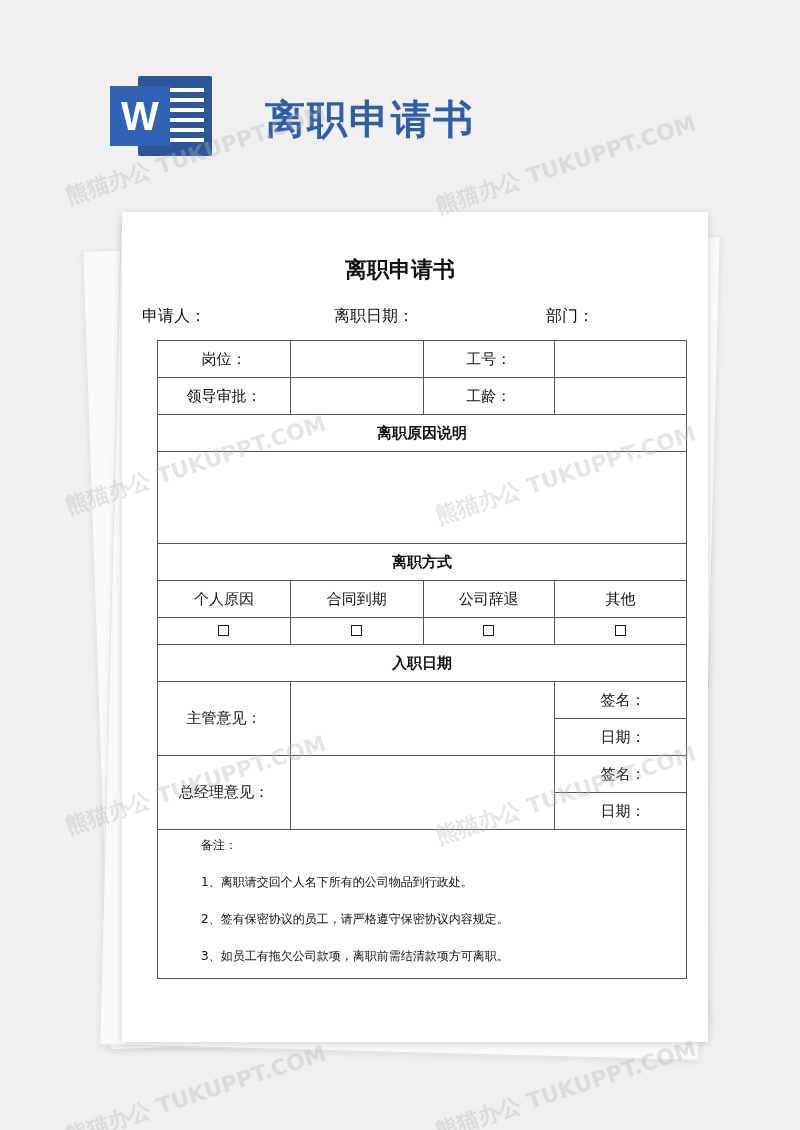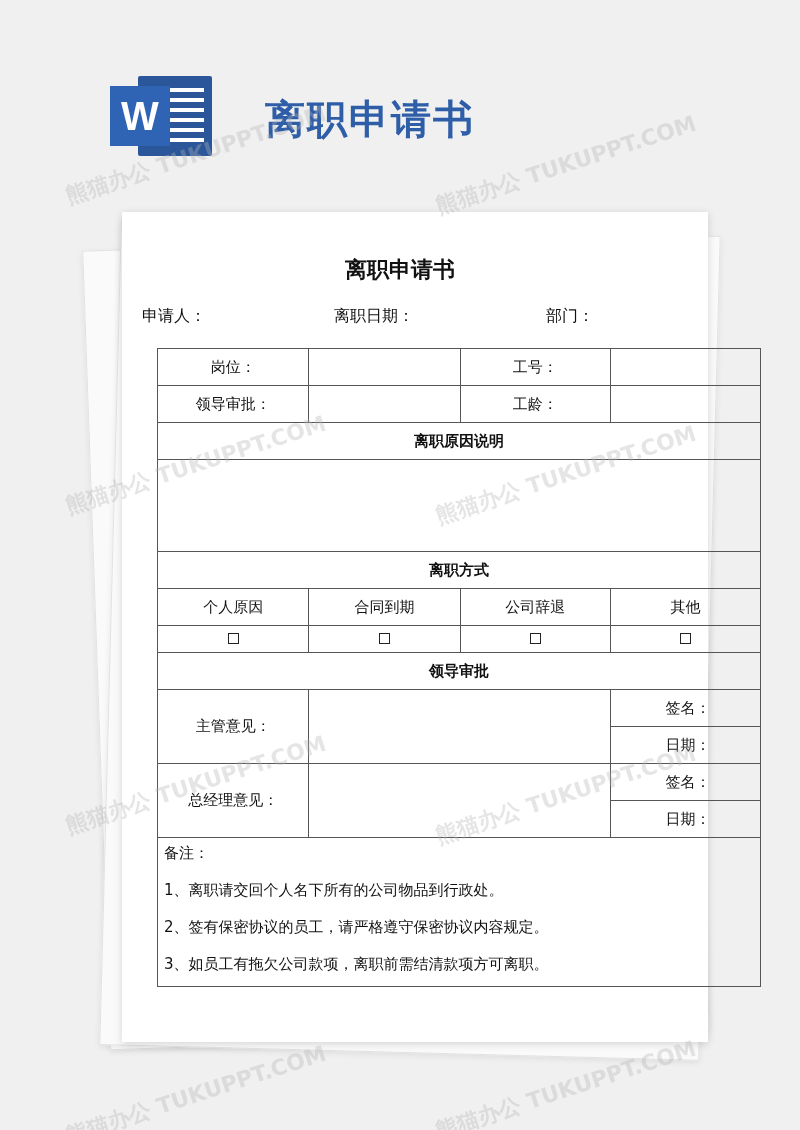--- a/index.html
+++ b/index.html
@@ -42,31 +42,31 @@
   .paper {
     position: absolute; left: 122px; top: 212px; width: 586px; height: 830px;
     background: #fff; box-shadow: 0 2px 8px rgba(0,0,0,0.15);
   }
   .doc-title {
     position: absolute; left: 0; right: 0; top: 255px; text-align: center;
     font-size: 22px; font-weight: bold; z-index: 2;
   }
   .meta-row { position: absolute; top: 306px; font-size: 16px; z-index: 2; }
   table.form {
-    position: absolute; left: 157px; top: 348px; width: 604px;
+    position: absolute; left: 157px; top: 340px; width: 530px;
     border-collapse: collapse; z-index: 2; font-size: 15px;
   }
   table.form td {
     border: 1px solid #555; text-align: center; vertical-align: middle;
     padding: 0;
   }
   .sec { font-weight: bold; }
   .checkbox { display: inline-block; width: 11px; height: 11px; border: 1px solid #222; }
   .notes td { text-align: left !important; vertical-align: top !important; padding: 6px 6px !important; }
-  .notes p { line-height: 18px; margin-bottom: 19px; font-size: 15px; }
+  .notes p { line-height: 18px; margin-bottom: 19px; font-size: 12px; margin-left: 37px; }
   .left-cell { text-align: center; padding-left: 5px !important; }
 </style>
 </head>
 <body>
 
 <div class="word-icon">
   <div class="doc">
     <div class="line" style="top:12px"></div>
     <div class="line" style="top:22px"></div>
     <div class="line" style="top:32px"></div>
@@ -122,21 +122,21 @@
     <td>公司辞退</td>
     <td>其他</td>
   </tr>
   <tr style="height:27px">
     <td><span class="checkbox"></span></td>
     <td><span class="checkbox"></span></td>
     <td><span class="checkbox"></span></td>
     <td><span class="checkbox"></span></td>
   </tr>
   <tr style="height:37px">
-    <td colspan="4" class="sec">领导审批</td>
+    <td colspan="4" class="sec">入职日期</td>
   </tr>
   <tr style="height:37px">
     <td rowspan="2">主管意见：</td>
     <td rowspan="2" colspan="2"></td>
     <td class="left-cell">签名：</td>
   </tr>
   <tr style="height:37px">
     <td class="left-cell">日期：</td>
   </tr>
   <tr style="height:37px">

